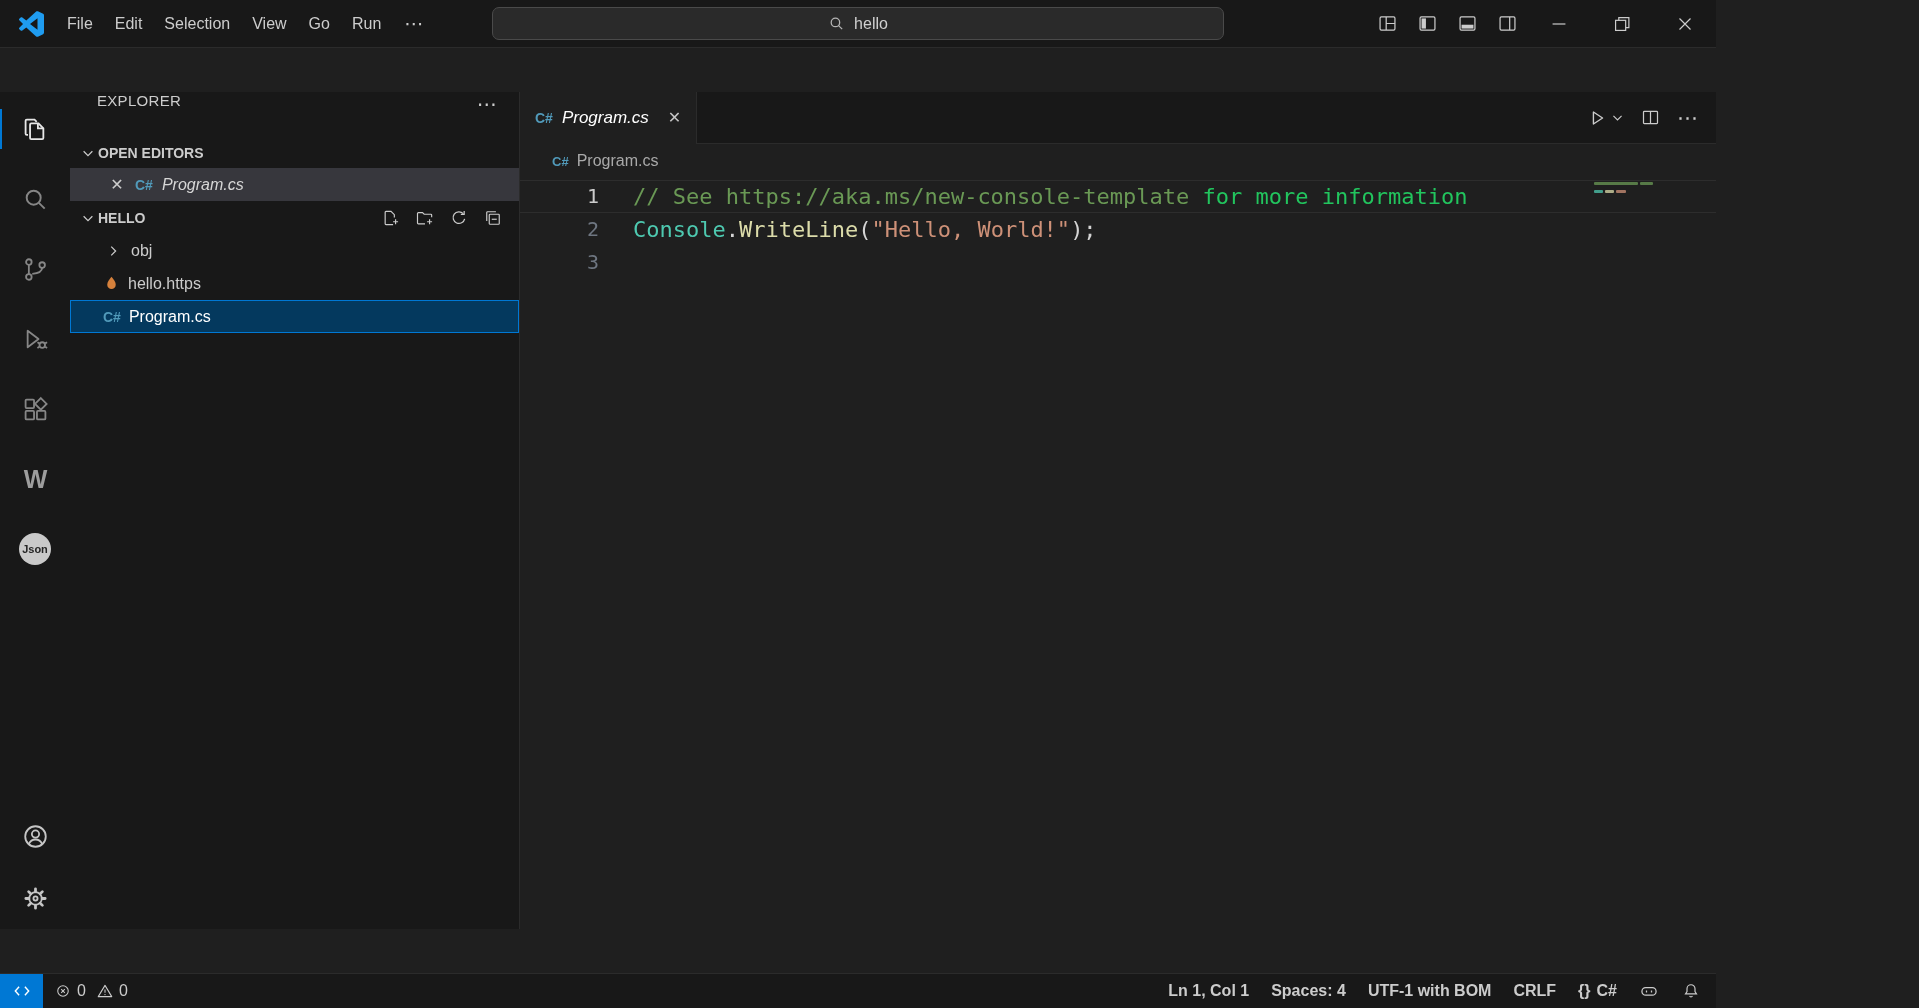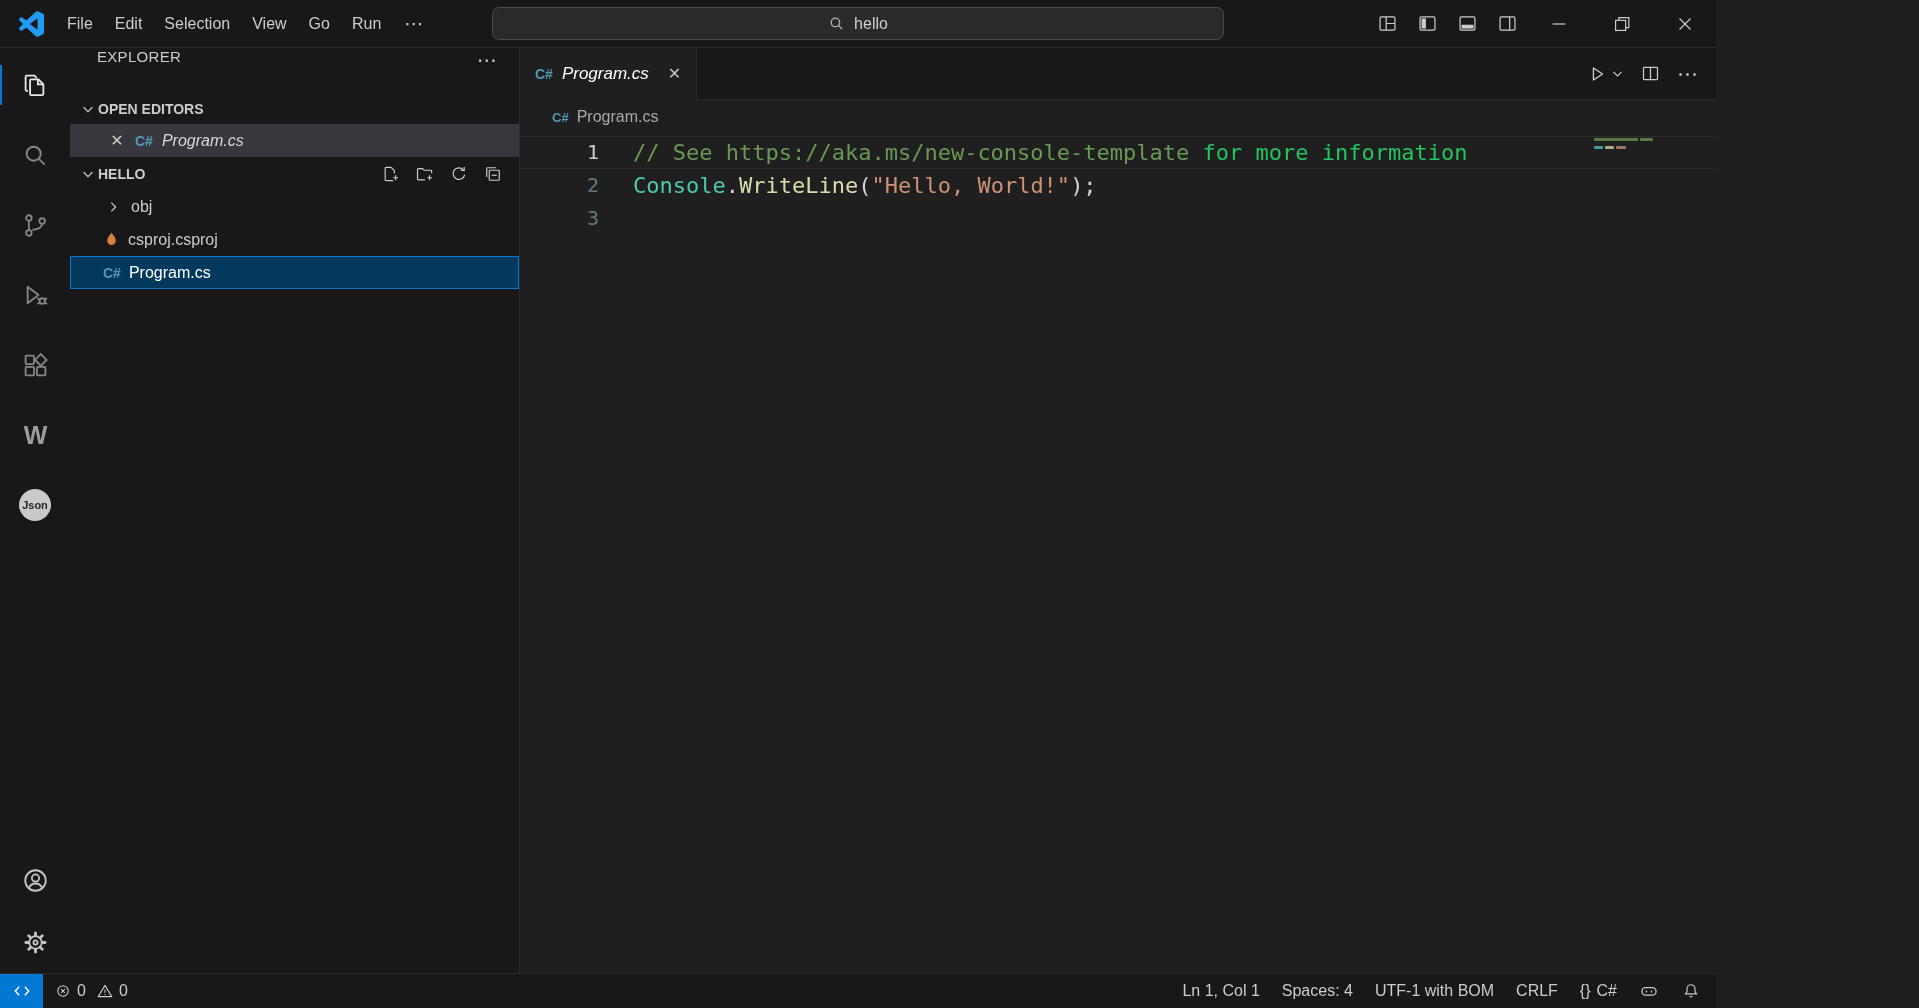--- a/index.html
+++ b/index.html
@@ -3,21 +3,21 @@
 <meta charset="utf-8">
 <style>
   * { box-sizing: border-box; margin: 0; padding: 0; }
   html,body { width:1919px; height:1008px; }
   body {
     background:#1f1f1f; color:#cccccc;
     font-family:"Liberation Sans", sans-serif;
     overflow:hidden; -webkit-font-smoothing:antialiased;
   }
   svg { display:block; }
-  .window { width:1716px; height:1008px; display:flex; flex-direction:column; }
+  .window { width:1716px; height:1008px; display:flex; flex-direction:column;gap:44px; }
 
   
   .titlebar {
     flex:0 0 48px; height:48px; background:#181818; border-bottom:1px solid #2b2b2b;
     display:flex; align-items:center; position:relative; z-index:5;
   }
   .logo { margin-left:18px; width:26px; height:26px; flex:0 0 auto; }
   .menubar { display:flex; margin-left:12px; height:100%; }
   .menu-item { padding:0 11px; font-size:16px; color:#cccccc; display:flex; align-items:center; height:100%; }
   .menu-more { padding:0 12px; font-size:19px; color:#cccccc; display:flex; align-items:center; height:100%; }
@@ -95,21 +95,21 @@
   .mm-row { display:flex; gap:2px; height:3px; opacity:.75; }
   .mm-seg { height:3px; border-radius:1px; }
 
   
   .statusbar { flex:0 0 35px; height:35px; background:#181818; border-top:1px solid #2b2b2b;
     display:flex; align-items:center; font-size:16px; color:#cccccc; }
   .remote { width:43px; height:100%; background:#0078d4; color:#ffffff;
     display:flex; align-items:center; justify-content:center; }
   .problems { display:flex; align-items:center; gap:5px; padding:0 11px; height:100%; }
   .prob-num { margin-right:5px; }
-  .sb-right { margin-left:auto; display:flex; height:100%; }
+  .sb-right { margin-left:auto; display:flex; height:100%;font-weight:bold; }
   .sb-item { display:flex; align-items:center; gap:6px; padding:0 11px; height:100%; }
   .sb-item.last { padding-right:15px; }
 </style>
 </head>
 <body>
 
 <div class="window">
 
   <div class="titlebar">
     <div class="logo">
@@ -334,21 +334,21 @@
         </span>
         <span>obj</span>
       </div>
 
       <div class="tree-item">
         <span>
           <svg width="17" height="17" viewBox="0 0 18 18">
               <path d="M9 1.8C6.2 5 4.5 7.6 4.5 10.2a4.5 4.5 0 0 0 9 0C13.5 7.6 11.8 5 9 1.8z" fill="#d6813c"></path>
             </svg>
         </span>
-        <span>csproj.csproj</span>
+        <span>hello.https</span>
       </div>
 
       <div class="tree-item selected" id="selected-tree-item" style="background: rgb(4, 57, 94); outline: rgb(0, 120, 212) solid 1px; outline-offset: -1px;">
         <span class="cs-glyph">C#</span>
         <span>Program.cs</span>
       </div>
 
       <div class="sb-spacer"></div>
 
     </div>

